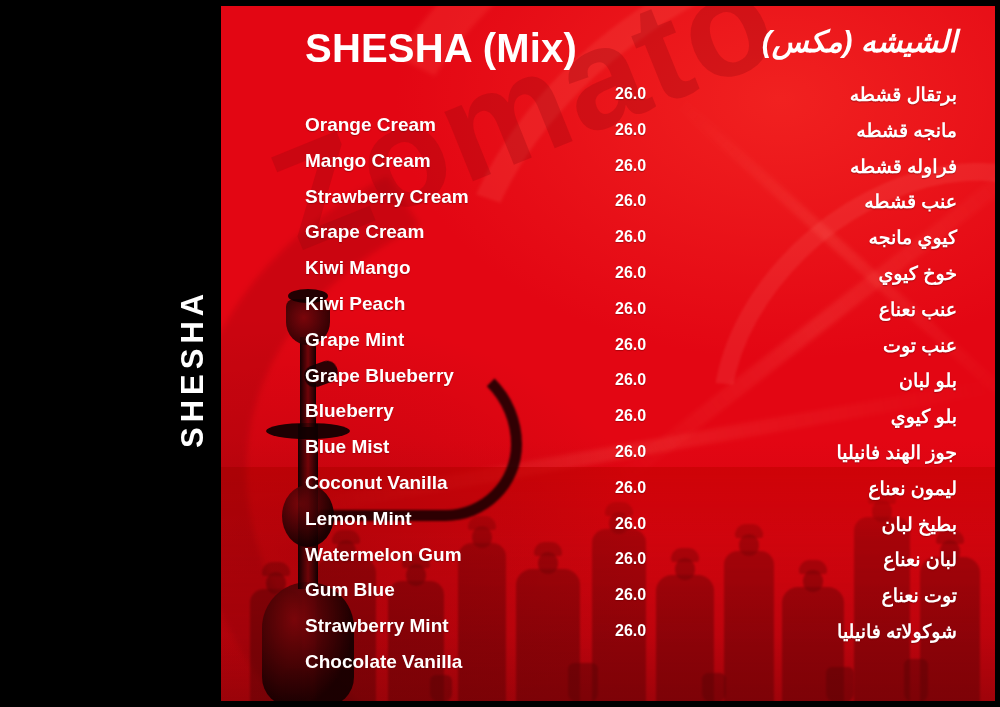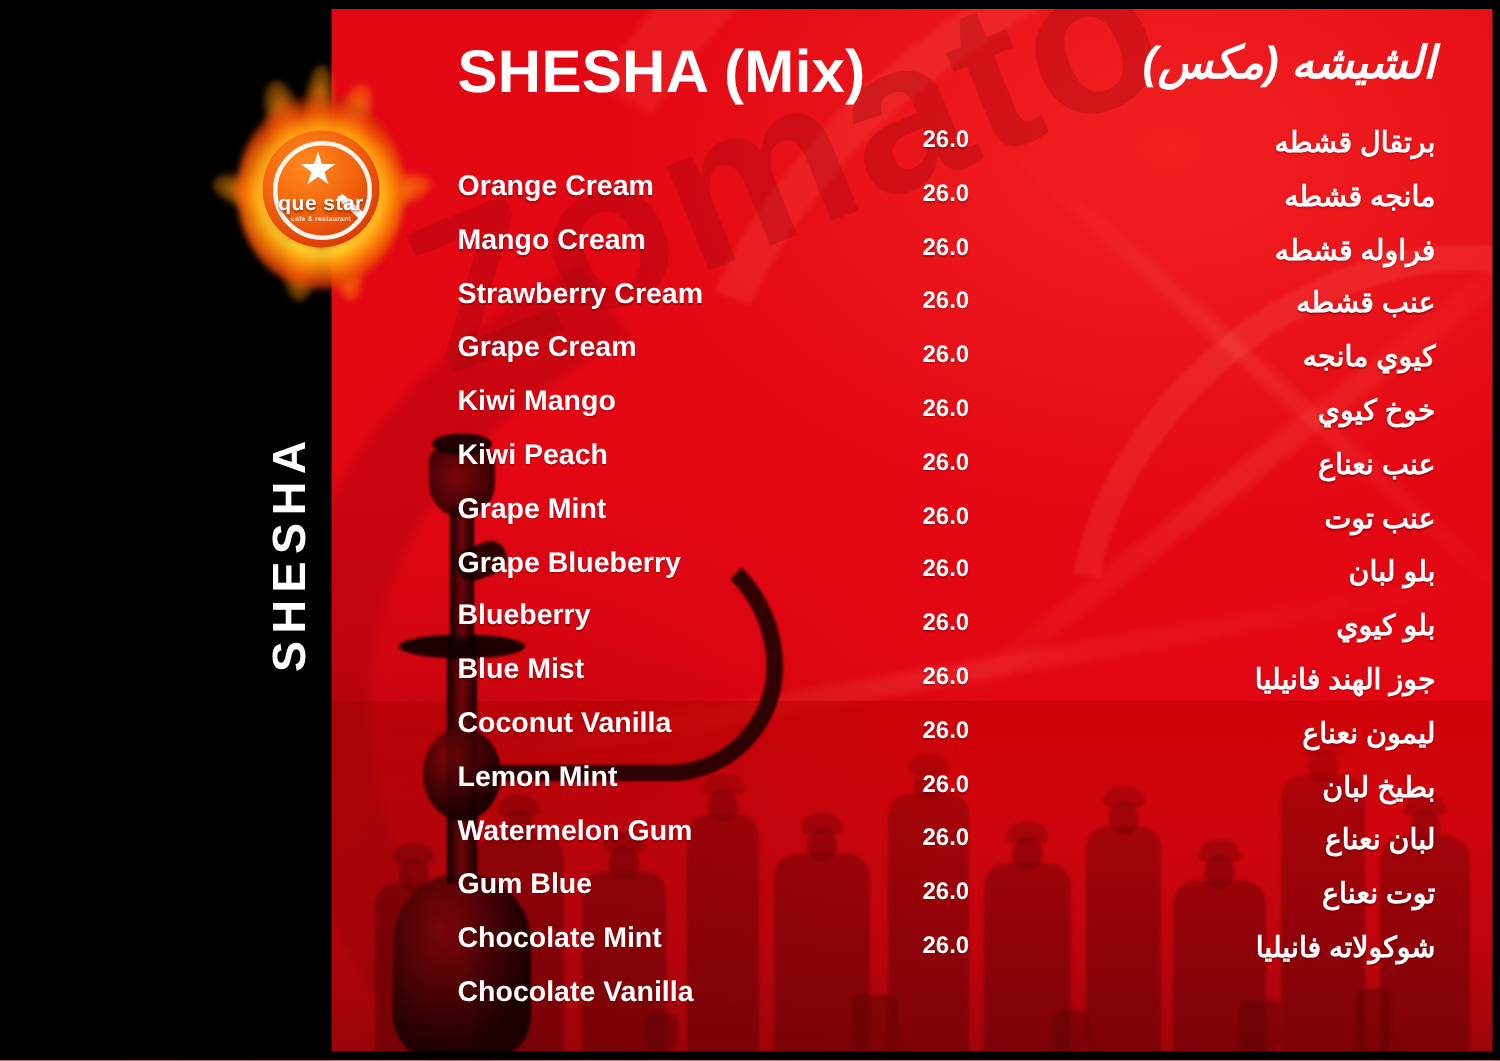--- a/index.html
+++ b/index.html
@@ -477,36 +477,20 @@
     <div class="hk-part hk-conn"></div>
     <div class="hk-part hk-bowl"></div>
     <div class="hk-part hk-cap"></div>
   </div>
 
   <div class="black-panel"></div>
   <div class="black-top"></div>
   <div class="black-bottom"></div>
   <div class="black-right"></div>
 
-  <div class="logo">
-    <div class="flame-lick fl1"></div>
-    <div class="flame-lick fl2"></div>
-    <div class="flame-lick fl3"></div>
-    <div class="flame-lick fl4"></div>
-    <div class="flame-lick fl5"></div>
-    <div class="flame-lick fl6"></div>
-    <div class="flame-lick fl7"></div>
-    <div class="flame-ring"></div>
-    <div class="logo-disc"></div>
-    <div class="logo-circle-line"></div>
-    <div class="logo-star"></div>
-    <div class="logo-q-tail"></div>
-    <div class="logo-text">que star</div>
-    <div class="logo-sub">cafe &amp; restaurant</div>
-  </div>
 
   <div class="vertical-shesha">SHESHA</div>
 
   <div class="menu">
     <div class="heading-row">
       <div class="title-en">SHESHA (Mix)</div>
       <div class="title-ar">الشيشه (مكس)</div>
     </div>
     <div class="rows" id="rows">
         <div class="row">
@@ -573,21 +557,21 @@
           <div class="name-en">Watermelon Gum</div>
           <div class="price">26.0</div>
           <div class="name-ar">بطيخ لبان</div>
         </div>
         <div class="row">
           <div class="name-en">Gum Blue</div>
           <div class="price">26.0</div>
           <div class="name-ar">لبان نعناع</div>
         </div>
         <div class="row">
-          <div class="name-en">Chocolate Mint</div>
+          <div class="name-en">Strawberry Mint</div>
           <div class="price">26.0</div>
           <div class="name-ar">توت نعناع</div>
         </div>
         <div class="row">
           <div class="name-en">Chocolate Vanilla</div>
           <div class="price">26.0</div>
           <div class="name-ar">شوكولاته فانيليا</div>
         </div>
       </div>
   </div>

